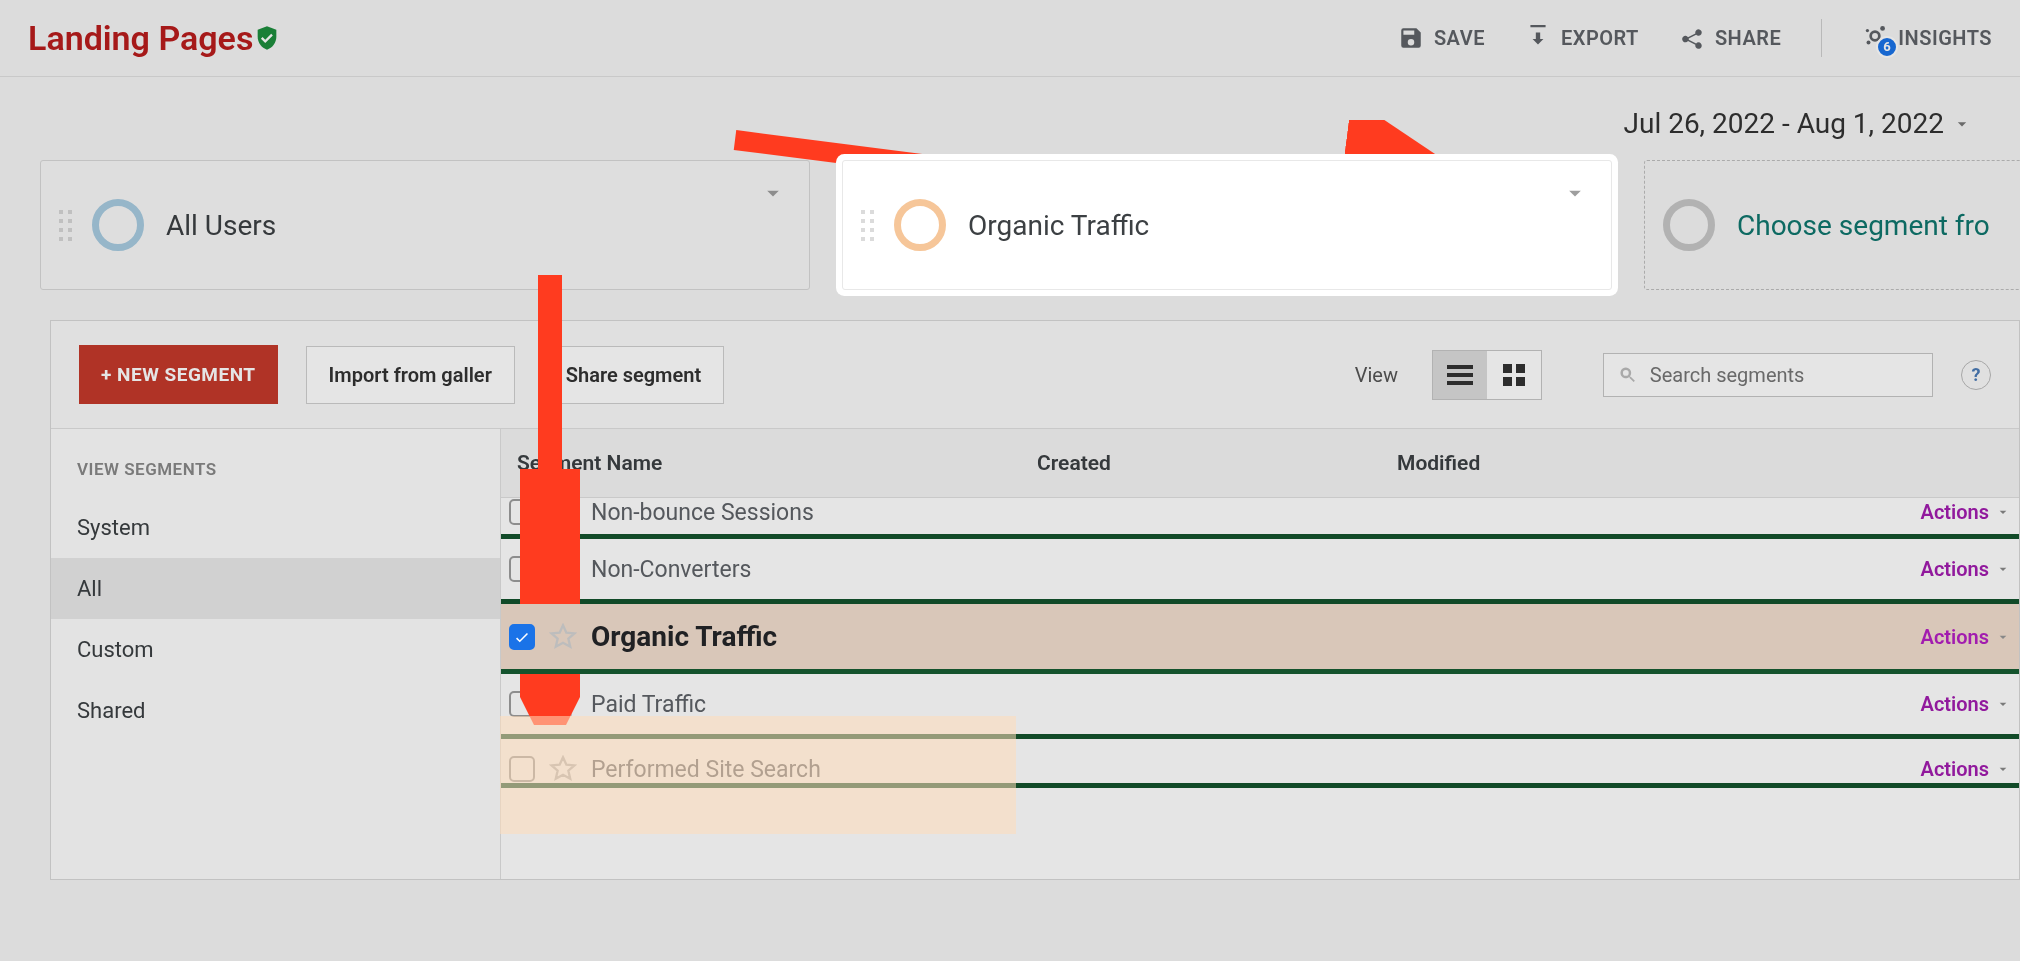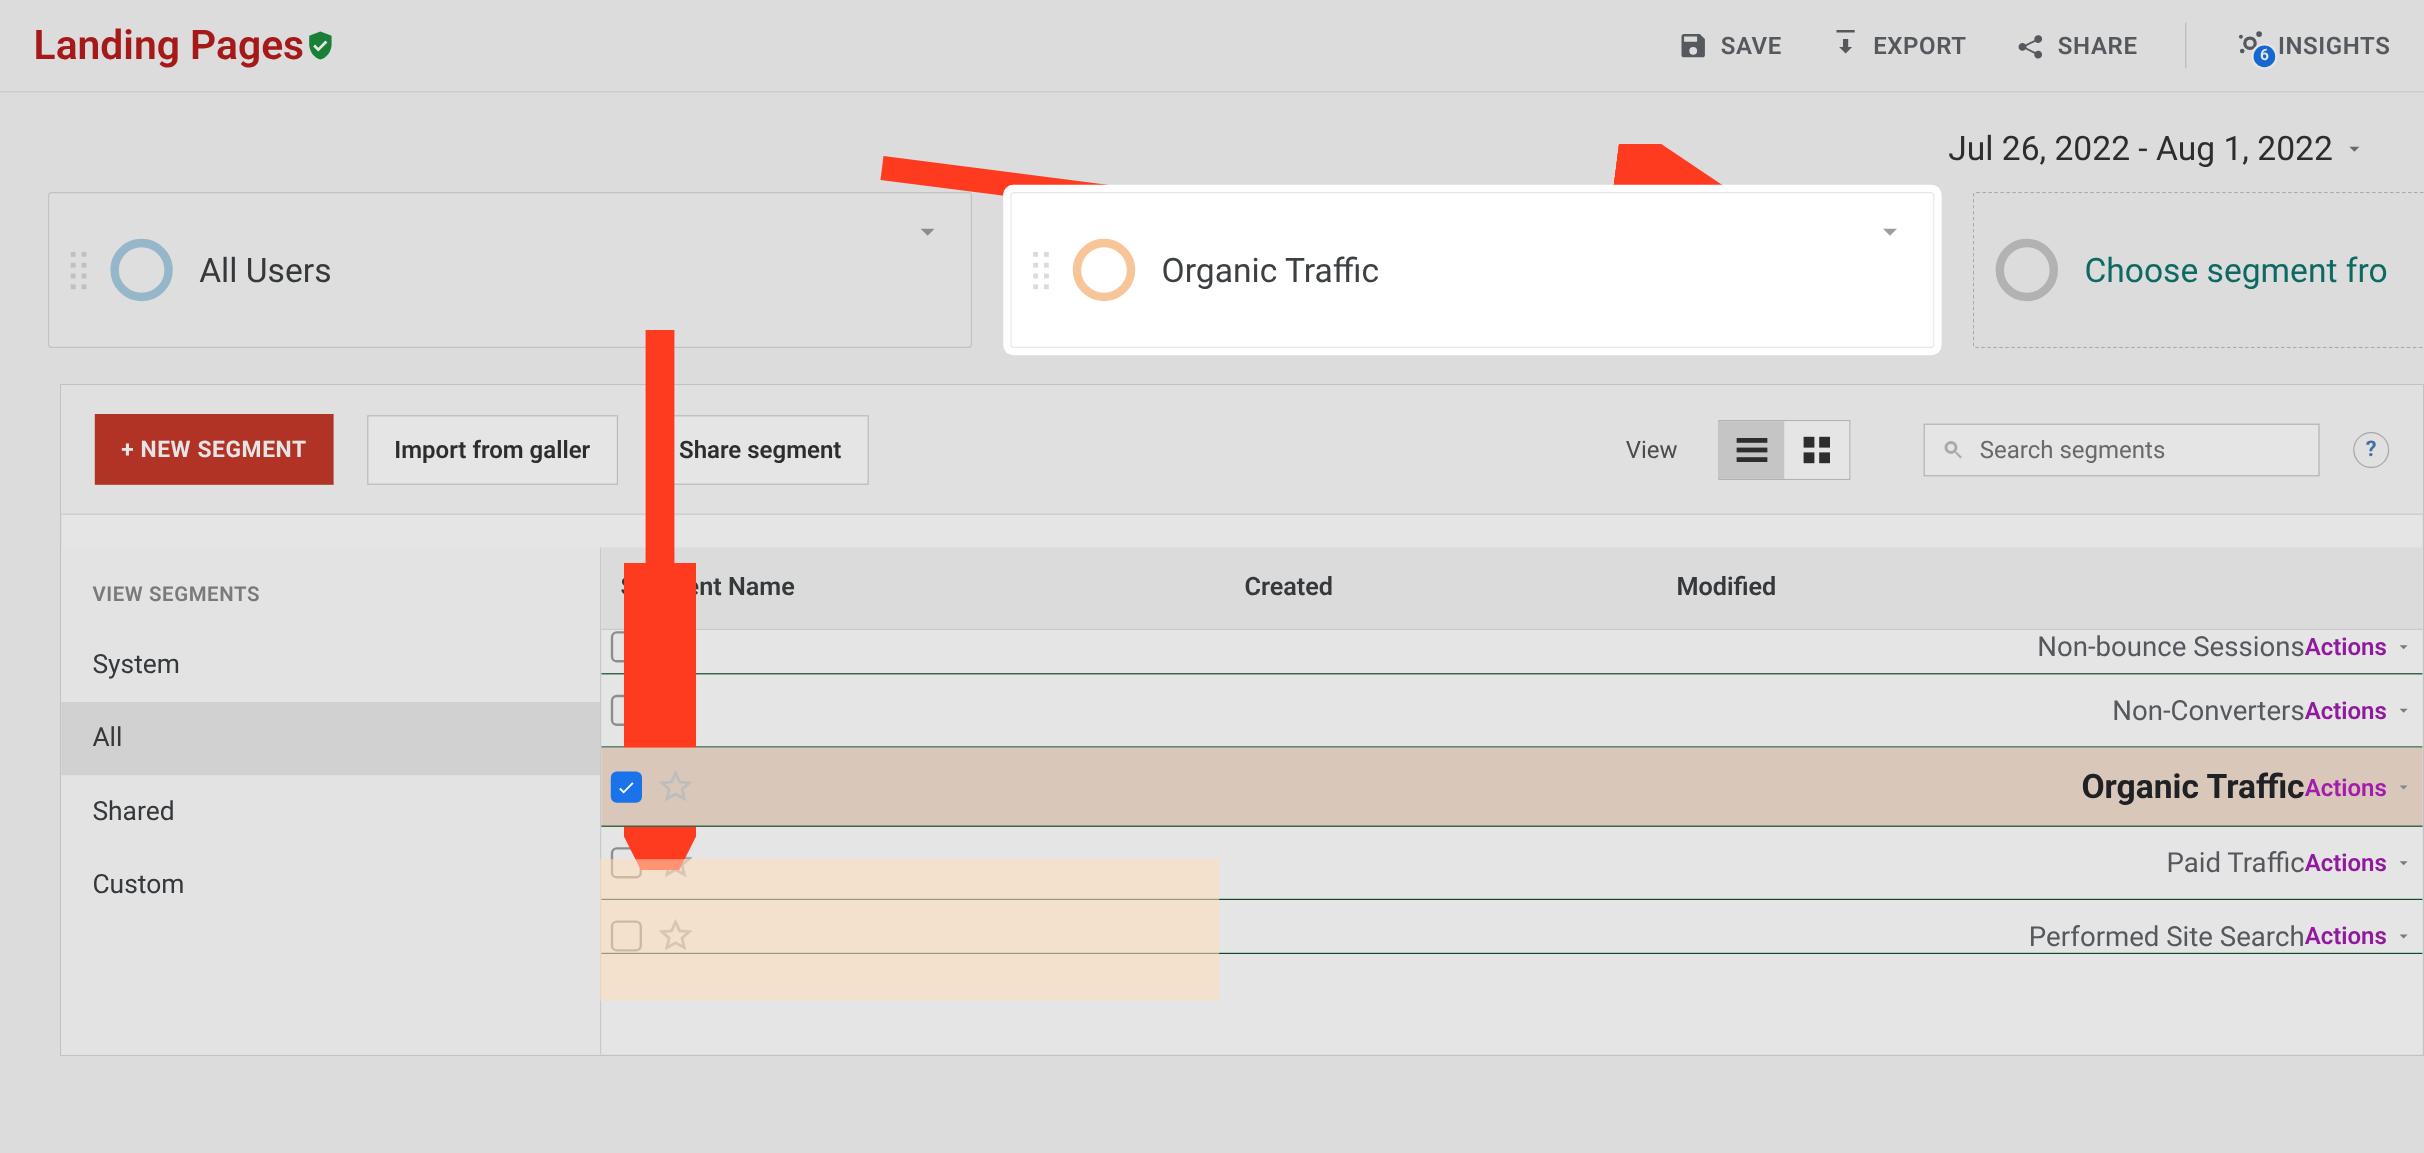--- a/index.html
+++ b/index.html
@@ -28,21 +28,21 @@
   .grip span { width:4px; height:4px; background:#999; display:block;}
   .grip .row { display:flex; gap:5px;}
   .ring { width:52px; height:52px; border-radius:50%; border:7px solid; margin-right:22px;}
   .ring.blue { border-color:#a7cbe0;}
   .ring.orange { border-color:#f6c699;}
   .ring.grey { border-color:#c7c7c7;}
   .seg-label { font-size:28px; color:#3c4043;}
   .chev { position:absolute; right:22px; top:18px; }
   .chev svg{ width:28px; height:28px; fill:#9e9e9e;}
 
-  .panel { margin:0 0 0 50px; border:1px solid #d9d9d9; border-top:1px solid #d9d9d9; background:#fff; height:560px; display:flex; flex-direction:column;gap:27px;}
+  .panel { margin:0 0 0 50px; border:1px solid #d9d9d9; border-top:1px solid #d9d9d9; background:#fff; height:560px; display:flex; flex-direction:column;}
   .panel-toolbar { display:flex; align-items:center; gap:28px; padding:24px 28px; border-bottom:1px solid #e0e0e0; background:#fafafa;}
   .btn-red { background:#c5392b; color:#fff; font-weight:700; padding:18px 22px; font-size:19px; letter-spacing:.5px; border:none; cursor:pointer;}
   .btn-out { background:#fff; border:1px solid #d0d0d0; padding:16px 22px; font-size:20px; font-weight:600; color:#333; cursor:pointer;}
   .spacer { flex:1;}
   .view-label { font-size:20px; color:#555; margin-right:6px;}
   .view-toggle { display:flex; border:1px solid #c7c7c7;}
   .vt { width:54px; height:48px; display:flex; align-items:center; justify-content:center; background:#fff;}
   .vt.active { background:#dcdcdc;}
   .search-box { display:flex; align-items:center; border:1px solid #c7c7c7; padding:8px 14px; width:330px; background:#fff;margin-left:33px;}
   .search-box svg { width:22px; height:22px; fill:#bdbdbd; margin-right:10px;}
@@ -53,21 +53,21 @@
   .sidebar { width:450px; border-right:1px solid #e0e0e0; background:#fdfdfd; padding-top:20px;}
   .side-head { font-size:17px; letter-spacing:.5px; color:#888; padding:10px 26px 18px; font-weight:600;}
   .side-item { padding:18px 26px; font-size:22px; color:#3c4043; cursor:pointer;}
   .side-item.active { background:#e9e9e9;}
   .table { flex:1; display:flex; flex-direction:column; overflow:hidden;}
   .thead { display:flex; font-weight:600; color:#3c4043; font-size:21px; border-bottom:1px solid #e0e0e0; background:#f4f4f4;}
   .th.name { flex:0 0 520px; padding:22px 16px;}
   .th.created { flex:0 0 360px; padding:22px 16px;}
   .th.modified { flex:1; padding:22px 16px;}
   .rows { flex:1; overflow:auto; }
-  .trow { display:flex; align-items:center; border-bottom:1px solid #14532d; padding:16px 8px; font-size:23px; color:#5f6368;text-align:right;}
+  .trow { display:flex; align-items:center; border-bottom:5px solid #14532d; padding:16px 8px; font-size:23px; color:#5f6368;}
   .trow .cb { width:26px; height:26px; border:2px solid #9e9e9e; border-radius:5px; margin-right:14px; flex-shrink:0;}
   .trow .cb.checked { background:#1a73e8; border-color:#1a73e8; display:flex; align-items:center; justify-content:center;}
   .trow .cb.checked svg { width:18px; height:18px; fill:#fff;}
   .star { width:28px; height:28px; fill:none; stroke:#bdbdbd; stroke-width:2; margin-right:14px; flex-shrink:0;}
   .rowname { flex:1;}
   .actions { margin-left:auto; display:flex; align-items:center; gap:6px; color:#a21caf; font-size:20px; font-weight:600;}
   .actions svg { width:16px; height:16px; fill:#888;}
   .trow.selected { background:#d9c7b9;}
   .trow.peek { padding-top:0; padding-bottom:8px;}
   .highlight-box { position:absolute; pointer-events:none; background:rgba(255,220,185,.55); }
@@ -223,22 +223,22 @@
         <input placeholder="Search segments" style="">
       </div>
       <div class="help">?</div>
     </div>
 
     <div class="panel-body">
       <div class="sidebar">
         <div class="side-head">VIEW SEGMENTS</div>
         <div class="side-item">System</div>
         <div class="side-item active">All</div>
+        <div class="side-item">Custom</div>
         <div class="side-item">Shared</div>
-        <div class="side-item">Custom</div>
       </div>
 
       <div class="table">
         <div class="thead">
           <div class="th name">Segment Name</div>
           <div class="th created">Created</div>
           <div class="th modified">Modified</div>
         </div>
         <div class="rows" id="rows">
             <div class="trow peek">

